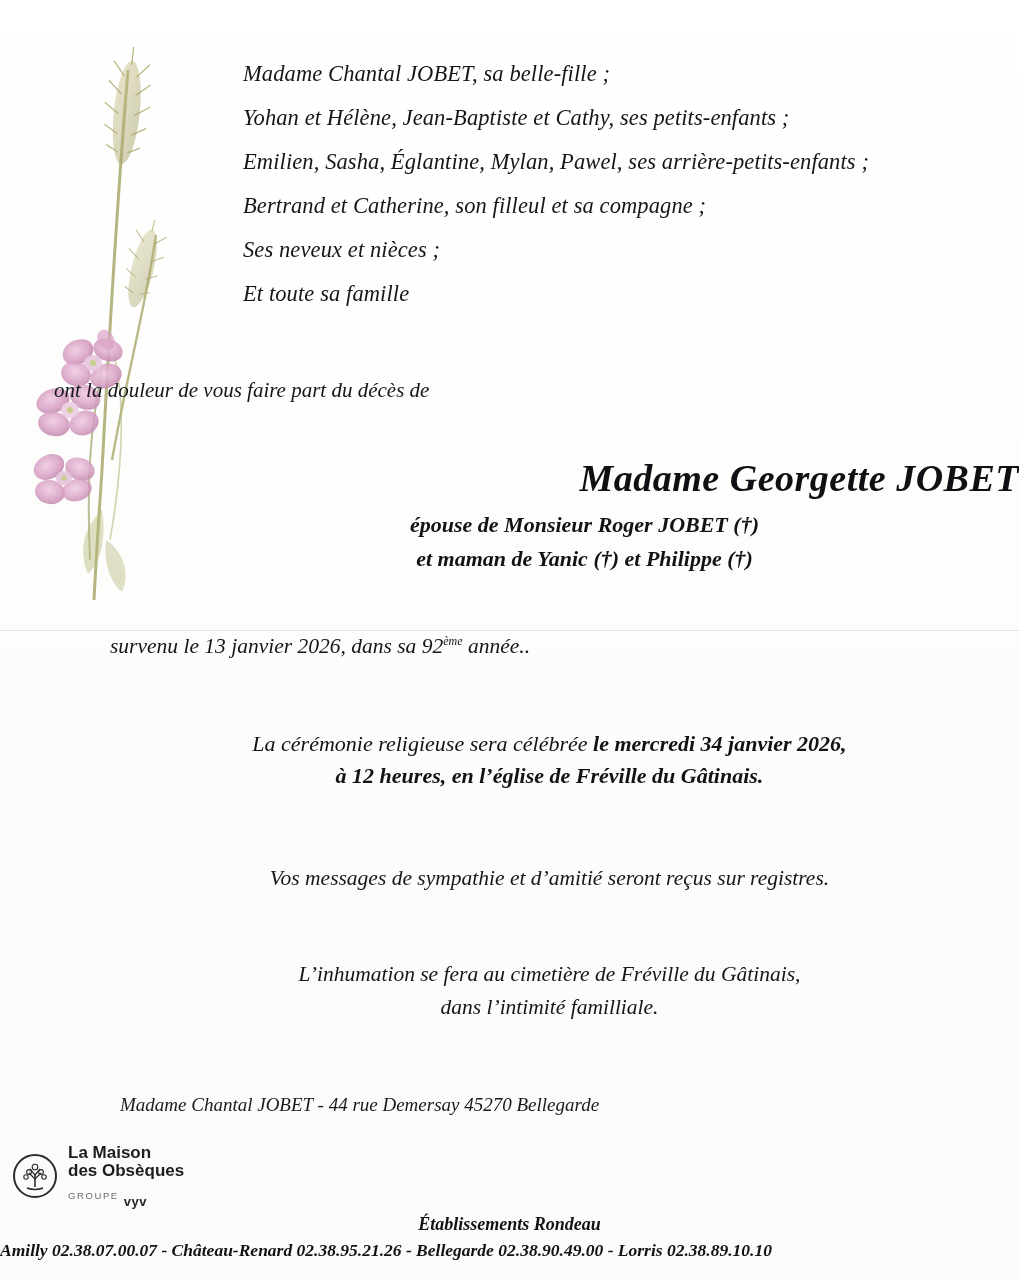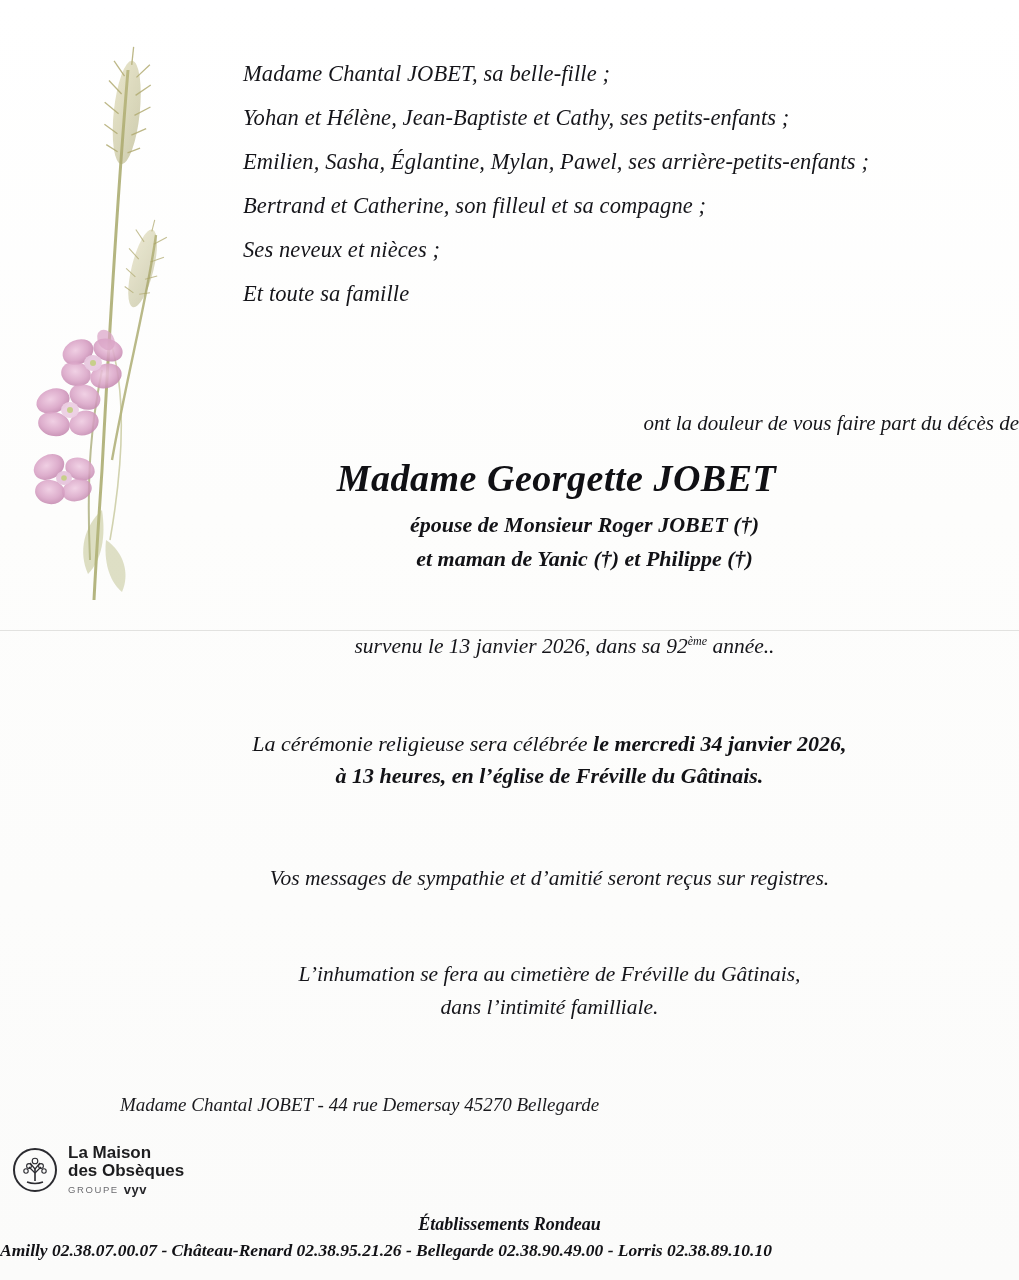--- a/index.html
+++ b/index.html
@@ -61,34 +61,33 @@
     color: #15151a;
     letter-spacing: 0.1px;
   }
   .family-line { white-space: nowrap; }
 
   .announce {
     position: absolute;
     left: 0;
     right: 0;
     top: 378px;
-    text-align: right;
+    text-align: left;
     font-style: italic;
     font-size: 21px;
     color: #15151a;
-    padding-left: 110px;
-    margin-top: 33px;
+    padding-left: 54px;
   }
 
   .deceased-name {
     position: absolute;
     left: 0;
-    right: 16px;
+    right: 0;
     top: 456px;
-    text-align: center;
+    text-align: right;
     font-style: italic;
     font-weight: bold;
     font-size: 38px;
     letter-spacing: 0.5px;
     color: #101014;
     padding-left: 110px;
   }
 
   .spouse-line, .children-line {
     position: absolute;
@@ -103,21 +102,21 @@
     margin-left: 40px;
   }
   .spouse-line { top: 512px; }
   .children-line { top: 546px; }
 
   .death-line {
     position: absolute;
     left: 0;
     right: 0;
     top: 634px;
-    text-align: center;
+    text-align: left;
     font-style: italic;
     font-size: 21.5px;
     color: #15151a;
     padding-left: 110px;
     font-family: Liberation Serif, serif;
   }
   .death-line sup {
     font-size: 12px;
     vertical-align: super;
   }
@@ -213,20 +212,21 @@
     font-size: 9.5px;
     letter-spacing: 1.6px;
     color: #6c6c70;
   }
   .logo-vyv {
     font-family: "Liberation Sans", sans-serif;
     font-size: 13px;
     font-weight: bold;
     letter-spacing: 0.5px;
     color: #26262a;
+    margin-top: 12px;
   }
 
   .etab {
     position: absolute;
     left: 0;
     right: 0;
     top: 1214px;
     text-align: center;
     font-style: italic;
     font-weight: bold;
@@ -356,21 +356,21 @@
   <div class="deceased-name">Madame Georgette JOBET</div>
   <div class="spouse-line">épouse de Monsieur Roger JOBET (†)</div>
   <div class="children-line">et maman de Yanic (†) et Philippe (†)</div>
 
   <div class="death-line">
     <span>survenu le 13 janvier 2026, dans sa 92</span><sup>ème</sup><span> année..</span>
   </div>
 
   <div class="ceremony">
     <span>La cérémonie religieuse sera célébrée </span><b>le mercredi 34 janvier 2026,</b><br>
-    <b>à 13 heures, en l’église de Fréville du Gâtinais.</b>
+    <b>à 12 heures, en l’église de Fréville du Gâtinais.</b>
   </div>
 
   <div class="registres">Vos messages de sympathie et d’amitié seront reçus sur registres.</div>
 
   <div class="inhumation">
     <span>L’inhumation se fera au cimetière de Fréville du Gâtinais,</span><br>
     <span>dans l’intimité familliale.</span>
   </div>
 
   <div class="contact">Madame Chantal JOBET - 44 rue Demersay 45270 Bellegarde</div>

